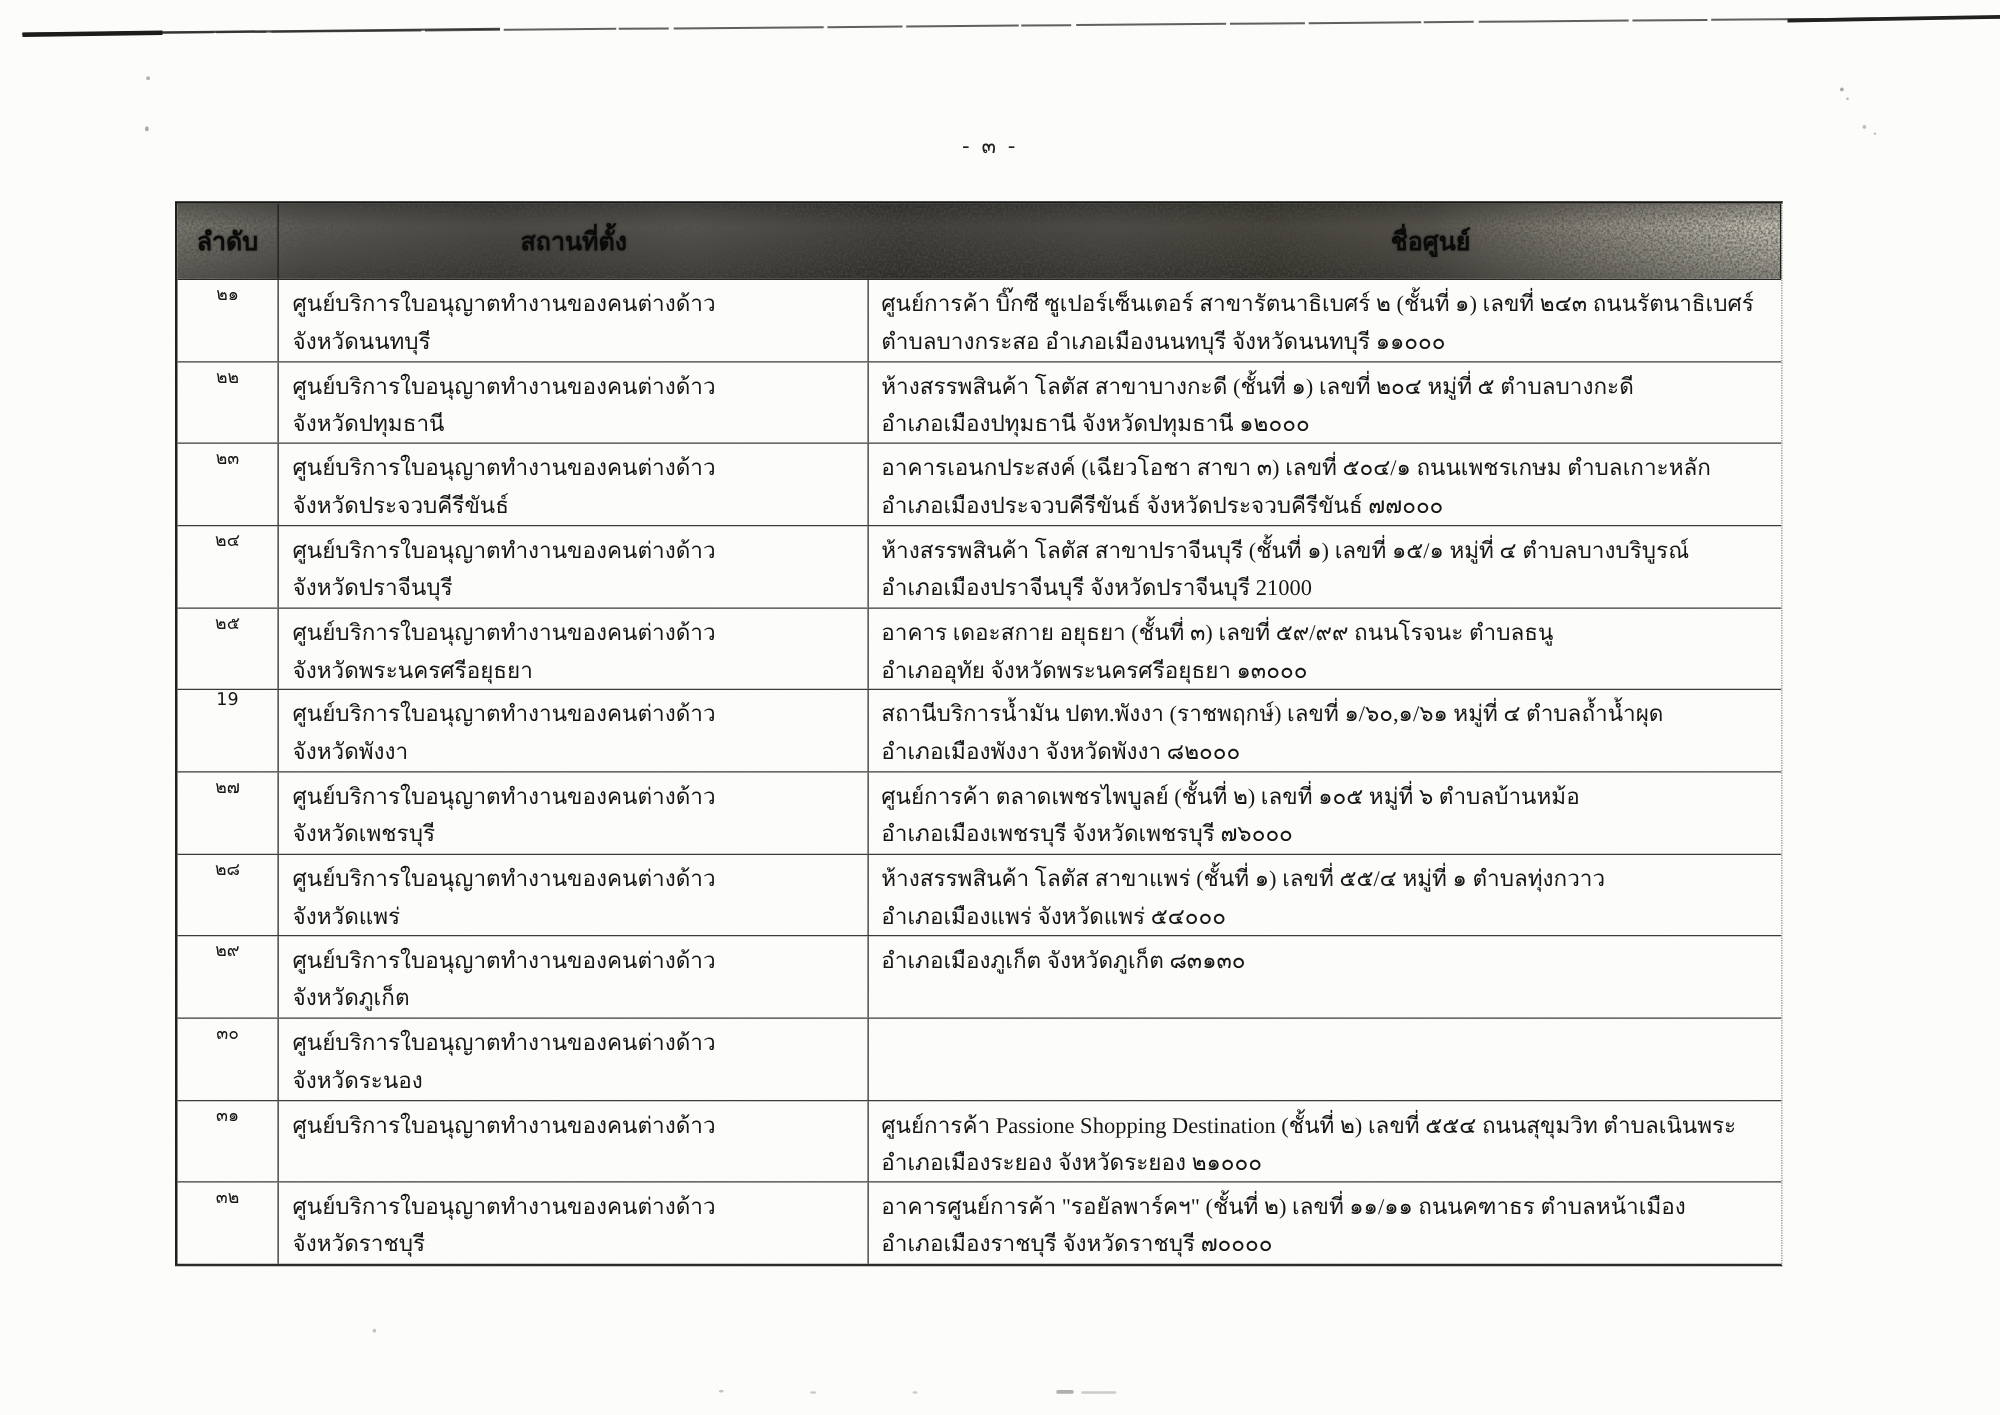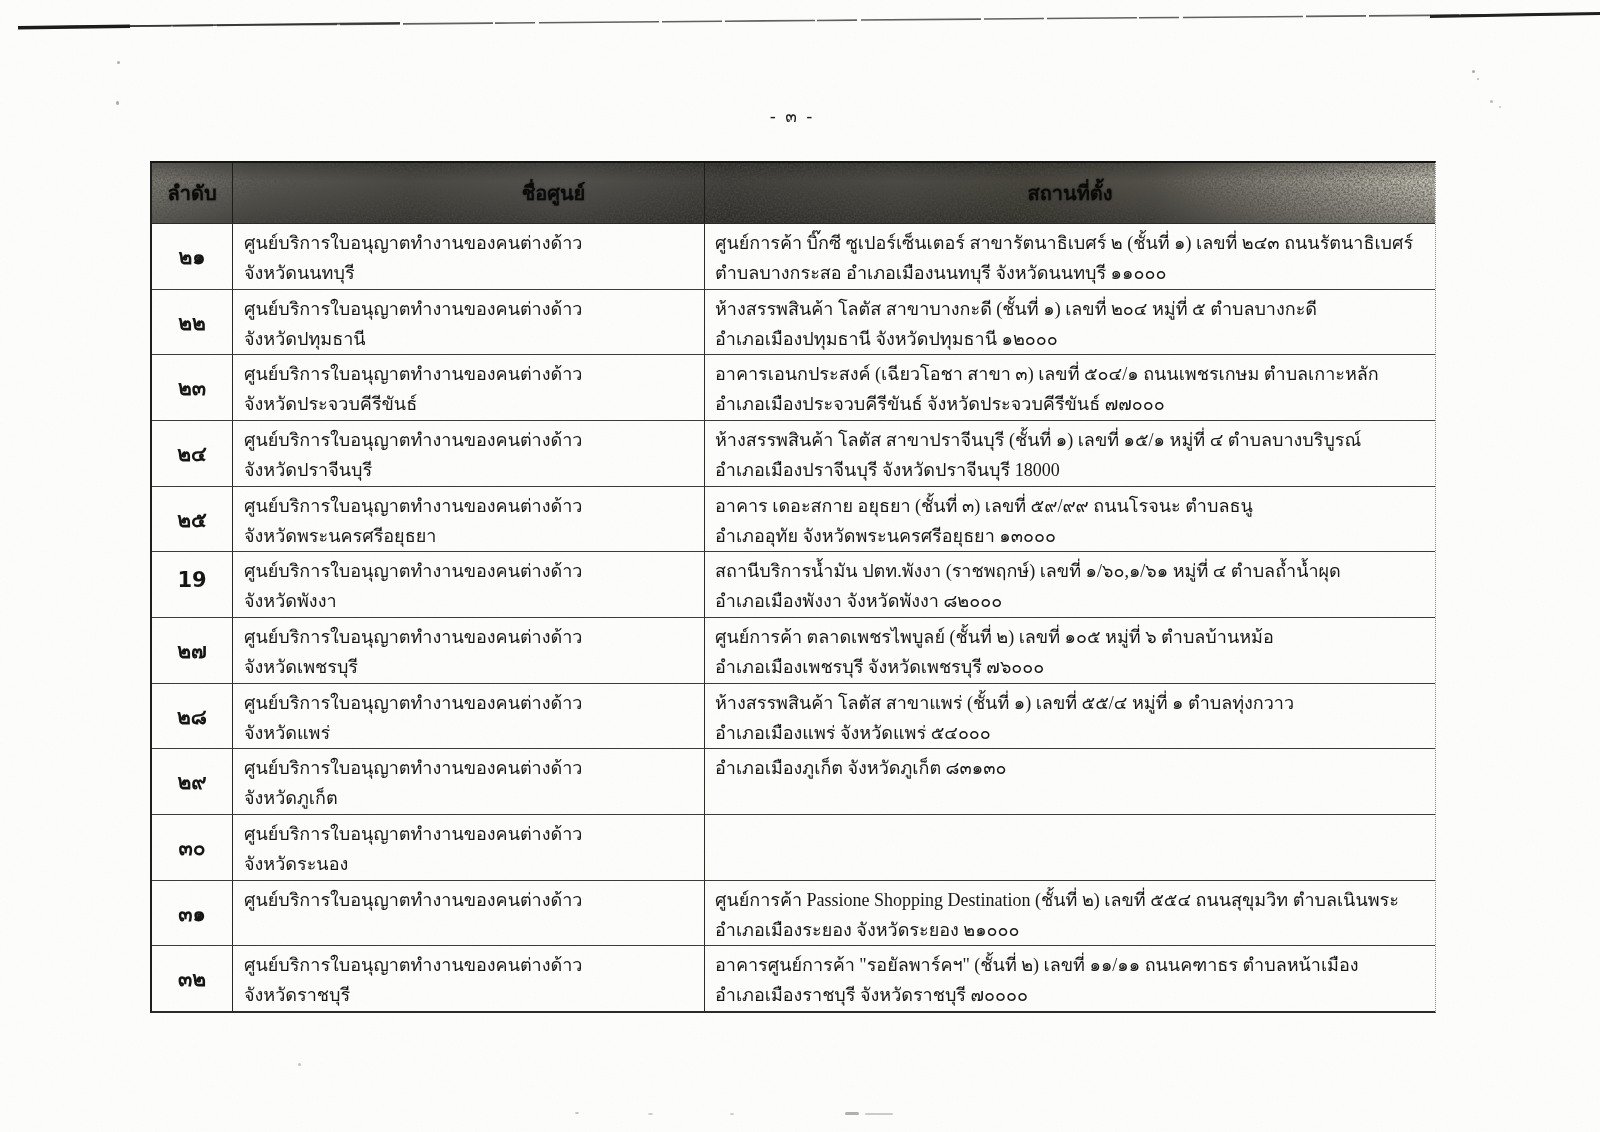--- a/index.html
+++ b/index.html
@@ -9,21 +9,21 @@
     font-family:"DejaVu Sans","Liberation Sans",sans-serif;
     color:#161614;
   }
   .page-noise{position:absolute;inset:0;pointer-events:none;z-index:50;}
   .top-artifact{position:absolute;top:0;left:0;z-index:5;pointer-events:none;}
   .page-number{
     position:absolute;top:102px;left:742px;width:100px;text-align:center;
     font-size:17px;letter-spacing:2px;color:#1d1d1b;
   }
   .doc-table{
-    position:absolute;left:150px;top:161px;width:1283px;
+    position:absolute;left:140px;top:161px;width:1283px;
     border-left:2.2px solid #1f1f1d;
     border-top:2.5px solid #141412;
     border-bottom:2.4px solid #2b2b28;
     border-right:1.6px dotted #8a887f;
     z-index:10;
   }
   .thead{
     position:relative;height:60px;display:grid;
     grid-template-columns:81px 472px 730px;
     background:
@@ -39,21 +39,21 @@
   .hcell.h1{border-right:1.8px solid #1c1c1a;}
   .hcell.h2{border-right:1.6px solid #1c1c1a;}
   .hcell.h2 span{transform:translateX(85px);}
   .trow{
     display:grid;grid-template-columns:81px 472px 730px;
     height:65.67px;border-top:1.5px solid #3c3b38;box-sizing:border-box;
   }
   .trow:first-child{border-top:1.8px solid #2a2a27;}
   .c1{
     border-right:1.7px solid #262624;text-align:center;
-    font-size:21px;padding-top:16px;box-sizing:border-box;font-weight:bold;
+    font-size:14px;padding-top:0;box-sizing:border-box;
   }
   .c2{border-right:1.5px solid #2c2c29;padding:4px 8px 0 11px;box-sizing:border-box;}
   .c3{padding:4px 8px 0 10px;box-sizing:border-box;}
   .line{font-size:18px;line-height:30px;white-space:nowrap;overflow:hidden;font-family:Liberation Serif, serif;}
   .speck{position:absolute;background:#6f6f6a;border-radius:50%;z-index:4;}
 </style>
 </head>
 <body>
 
 <svg class="top-artifact" width="1600" height="42" viewBox="0 0 1600 42">
@@ -84,26 +84,26 @@
     <svg class="noise" width="1283" height="60" preserveAspectRatio="none">
       <filter id="headNoise">
         <feTurbulence type="fractalNoise" baseFrequency="0.52" numOctaves="3" seed="11"></feTurbulence>
         <feColorMatrix type="matrix" values="0 0 0 0 0.07  0 0 0 0 0.07  0 0 0 0 0.06  0 0 0 1.7 -0.55"></feColorMatrix>
       </filter>
       <rect width="1283" height="60" filter="url(#headNoise)" opacity="0.85"></rect>
     </svg>
     <div class="hcell h1">
       <span>ลำดับ</span>
     </div>
+    <div class="hcell h3">
+      <span>สถานที่ตั้ง</span>
+    </div>
     <div class="hcell h2">
       <span>ชื่อศูนย์</span>
     </div>
-    <div class="hcell h3">
-      <span>สถานที่ตั้ง</span>
-    </div>
   </div>
 
   <div>
   <div class="trow">
     <div class="c1">๒๑</div>
     <div class="c2">
       <div class="line">ศูนย์บริการใบอนุญาตทำงานของคนต่างด้าว</div>
       <div class="line">จังหวัดนนทบุรี</div>
     </div>
     <div class="c3">
@@ -137,21 +137,21 @@
   </div>
 
   <div class="trow">
     <div class="c1">๒๔</div>
     <div class="c2">
       <div class="line">ศูนย์บริการใบอนุญาตทำงานของคนต่างด้าว</div>
       <div class="line">จังหวัดปราจีนบุรี</div>
     </div>
     <div class="c3">
       <div class="line">ห้างสรรพสินค้า โลตัส สาขาปราจีนบุรี (ชั้นที่ ๑) เลขที่ ๑๕/๑ หมู่ที่ ๔ ตำบลบางบริบูรณ์</div>
-      <div class="line">อำเภอเมืองปราจีนบุรี จังหวัดปราจีนบุรี 18000</div>
+      <div class="line">อำเภอเมืองปราจีนบุรี จังหวัดปราจีนบุรี 21000</div>
     </div>
   </div>
 
   <div class="trow">
     <div class="c1">๒๕</div>
     <div class="c2">
       <div class="line">ศูนย์บริการใบอนุญาตทำงานของคนต่างด้าว</div>
       <div class="line">จังหวัดพระนครศรีอยุธยา</div>
     </div>
     <div class="c3">

